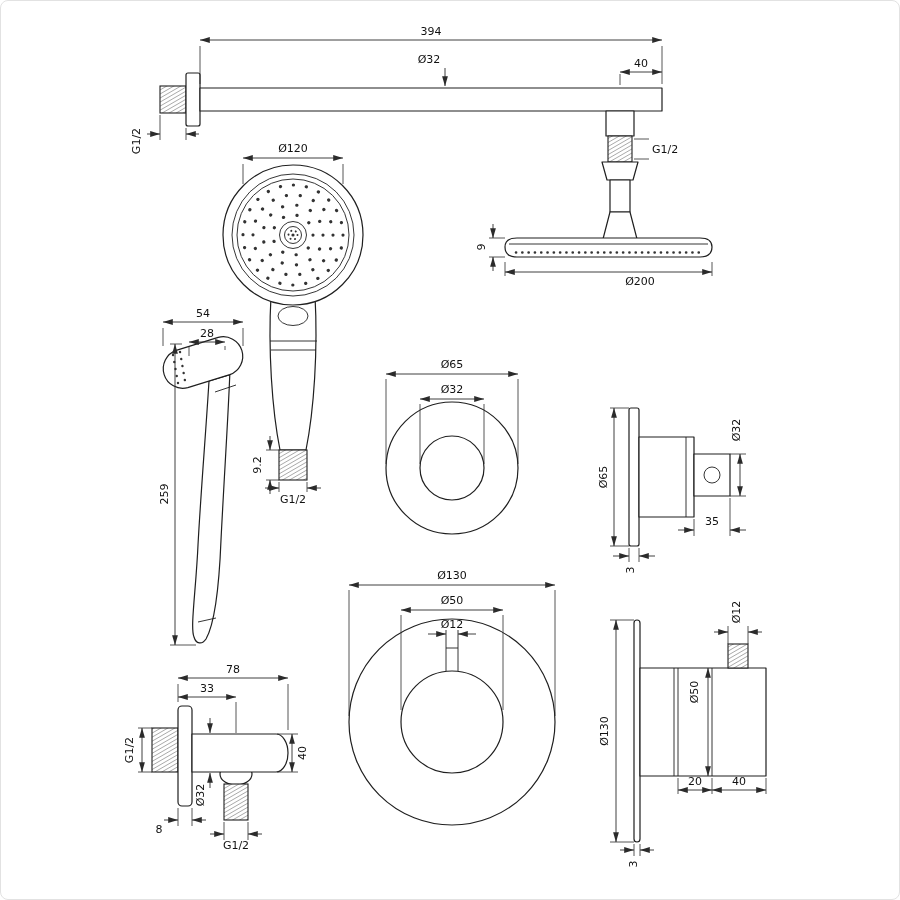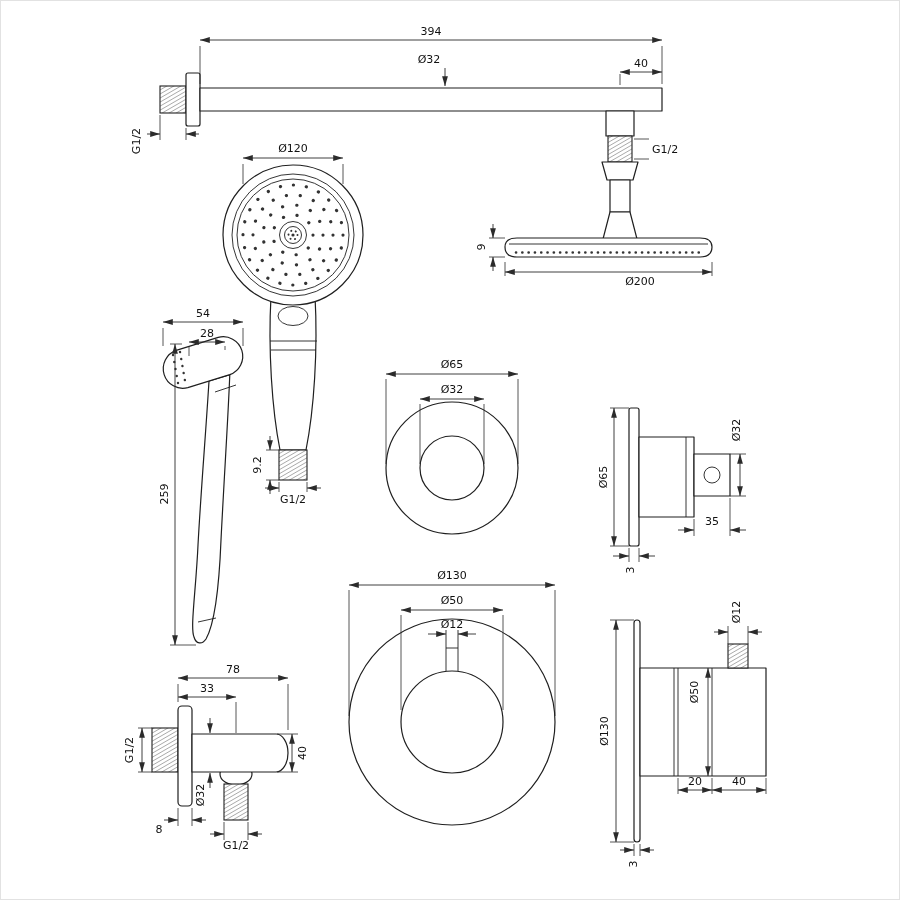--- a/index.html
+++ b/index.html
@@ -1,16 +1,16 @@
 <!DOCTYPE html>
 <html><head>
 <meta charset="utf-8">
 <style>
   html,body{margin:0;padding:0;background:#fff;}
-  .page{width:900px;height:900px;background:#fff;outline:1px solid #e2e2e2;outline-offset:-1px;position:relative;}
+  .page{width:900px;height:900px;background:#fff;outline:1px solid #e2e2e2;outline-offset:-1px;position:relative;border-radius:8px;}
   svg{display:block;font-family:"DejaVu Sans","Liberation Sans",sans-serif;}
   .part{fill:#fff;stroke:#1f1f1f;stroke-width:1.2;stroke-linejoin:round;}
   .thin{fill:none;stroke:#1f1f1f;stroke-width:0.9;}
   .thr{fill:url(#thr);stroke:#1f1f1f;stroke-width:1.1;}
   .ext{fill:none;stroke:#2b2b2b;stroke-width:0.8;}
   .dim{fill:none;stroke:#2b2b2b;stroke-width:0.9;marker-start:url(#arr);marker-end:url(#arr);}
   .dim1{fill:none;stroke:#2b2b2b;stroke-width:0.9;marker-end:url(#arr);}
   .t{font-size:11px;fill:#111;}
   .dots{fill:none;stroke:#333;stroke-linecap:round;}
 </style>

